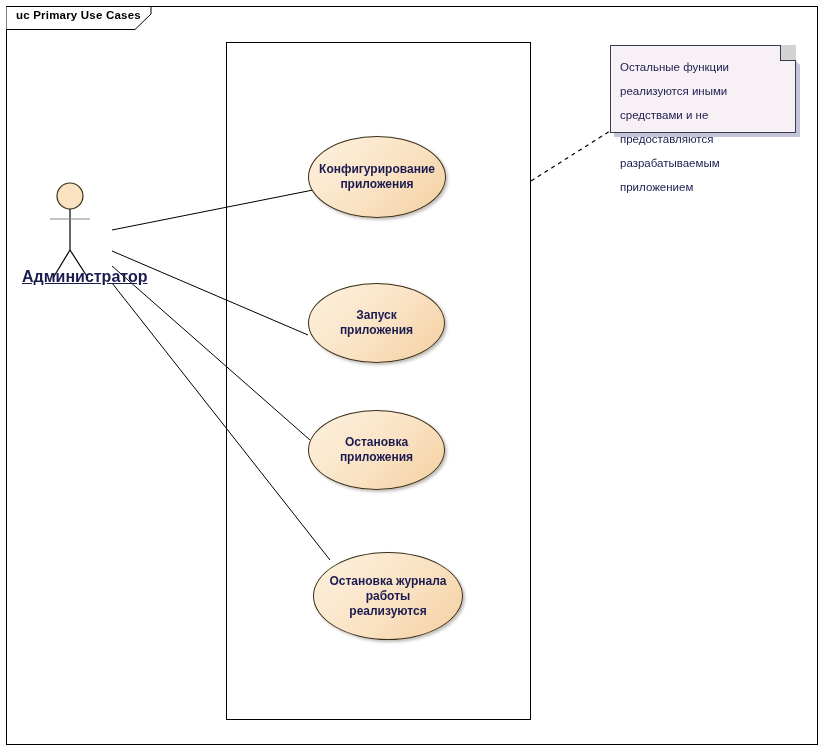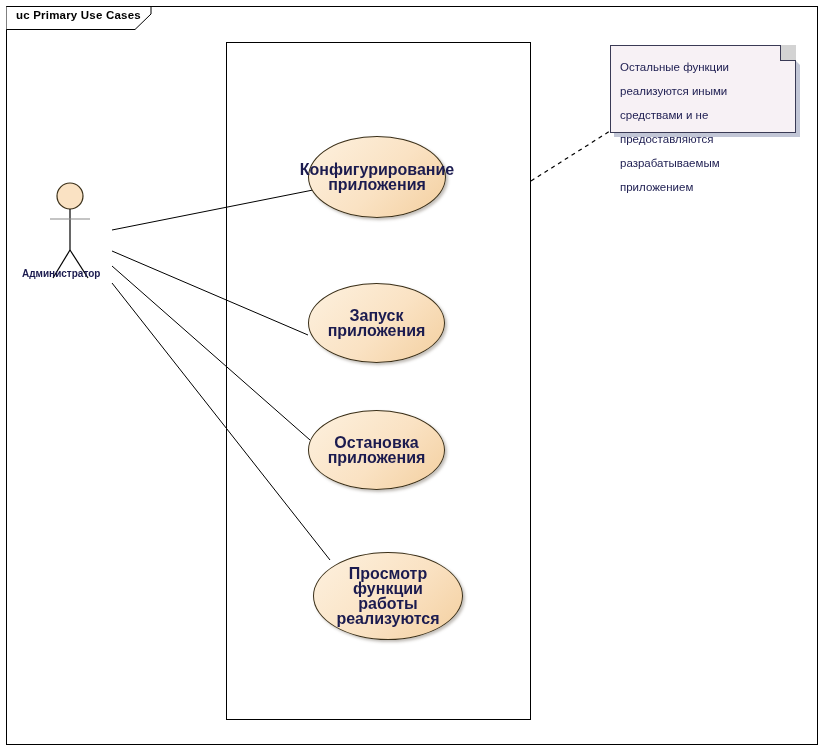--- a/index.html
+++ b/index.html
@@ -47,41 +47,42 @@
     width: 305px;
     text-align: center;
     font-size: 12px;
     color: #1b1b4f;
     white-space: nowrap;
   }
   .actor-label {
     position: absolute;
     left: 22px;
     top: 268px;
-    font-size: 10px;
+    font-size: 16px;
     font-weight: bold;
     color: #1b1b4f;
     white-space: nowrap;
+    text-decoration: underline;
   }
 
   
   .usecase {
     position: absolute;
     border-radius: 50%;
     border: 1px solid #3a2f18;
     box-sizing: border-box;
     background: linear-gradient(135deg, #fdf1df 0%, #fae2c3 55%, #f3cf9f 100%);
     box-shadow: 2px 2px 3px rgba(120,110,100,0.45);
     display: flex;
     align-items: center;
     justify-content: center;
     text-align: center;
   }
   .usecase .uc-text {
-    font-size: 16px;
+    font-size: 12px;
     font-weight: bold;
     color: #1b1b4f;
     line-height: 15px;
     padding: 0 14px;
   }
 
   
   .note {
     position: absolute;
     left: 610px;
@@ -180,21 +181,21 @@
   </div>
 
   <div class="usecase" style="left:308px; top:410px; width:137px; height:80px;">
     <div class="uc-text">
       <span>Остановка</span><br><span>приложения</span>
     </div>
   </div>
 
   <div class="usecase" style="left:313px; top:552px; width:150px; height:88px;">
     <div class="uc-text">
-      <span>Просмотр функции</span><br><span>работы реализуются</span>
+      <span>Остановка журнала</span><br><span>работы реализуются</span>
     </div>
   </div>
 
   <div class="note-shadow"></div>
   <div class="note"></div>
   <div class="note-fold"></div>
   <div class="note-text">Остальные функции реализуются иными средствами и не предоставляются разрабатываемым приложением</div>
 
 </div>
 

